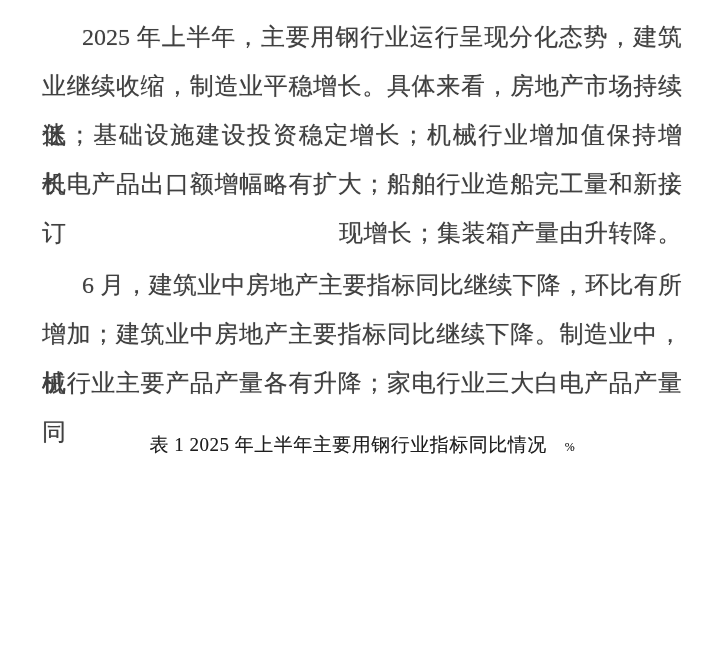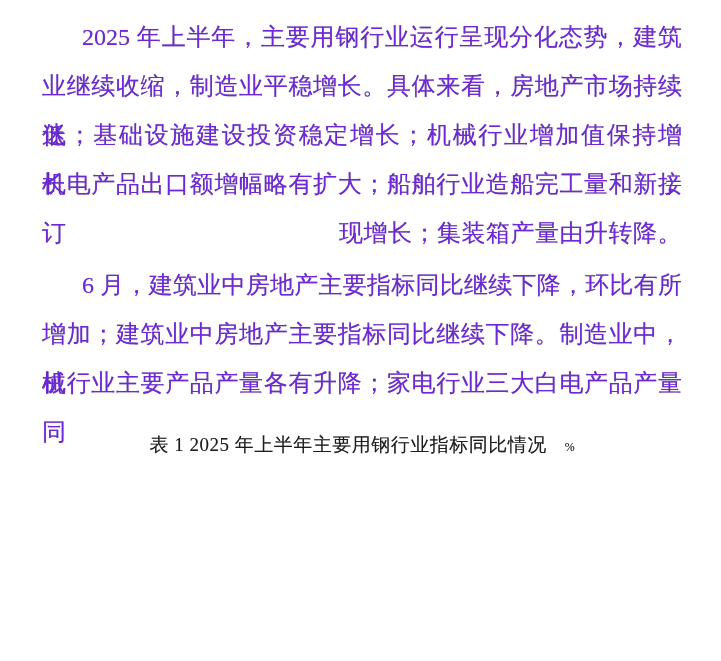--- a/index.html
+++ b/index.html
@@ -20,21 +20,21 @@
   .text-block {
     position: absolute;
     left: 42px;
     top: 13px;
     width: 640px;
   }
   .line {
     font-size: 24px;
     line-height: 49px;
     height: 49px;
-    color: #6d28d9;
+    color: #404040;
     text-shadow: 0 0 0.7px rgba(30,30,30,0.45);
   }
   .just {
     text-align: justify;
     text-align-last: justify;
   }
   .indent {
     padding-left: 40px;
   }
   .last-line {

